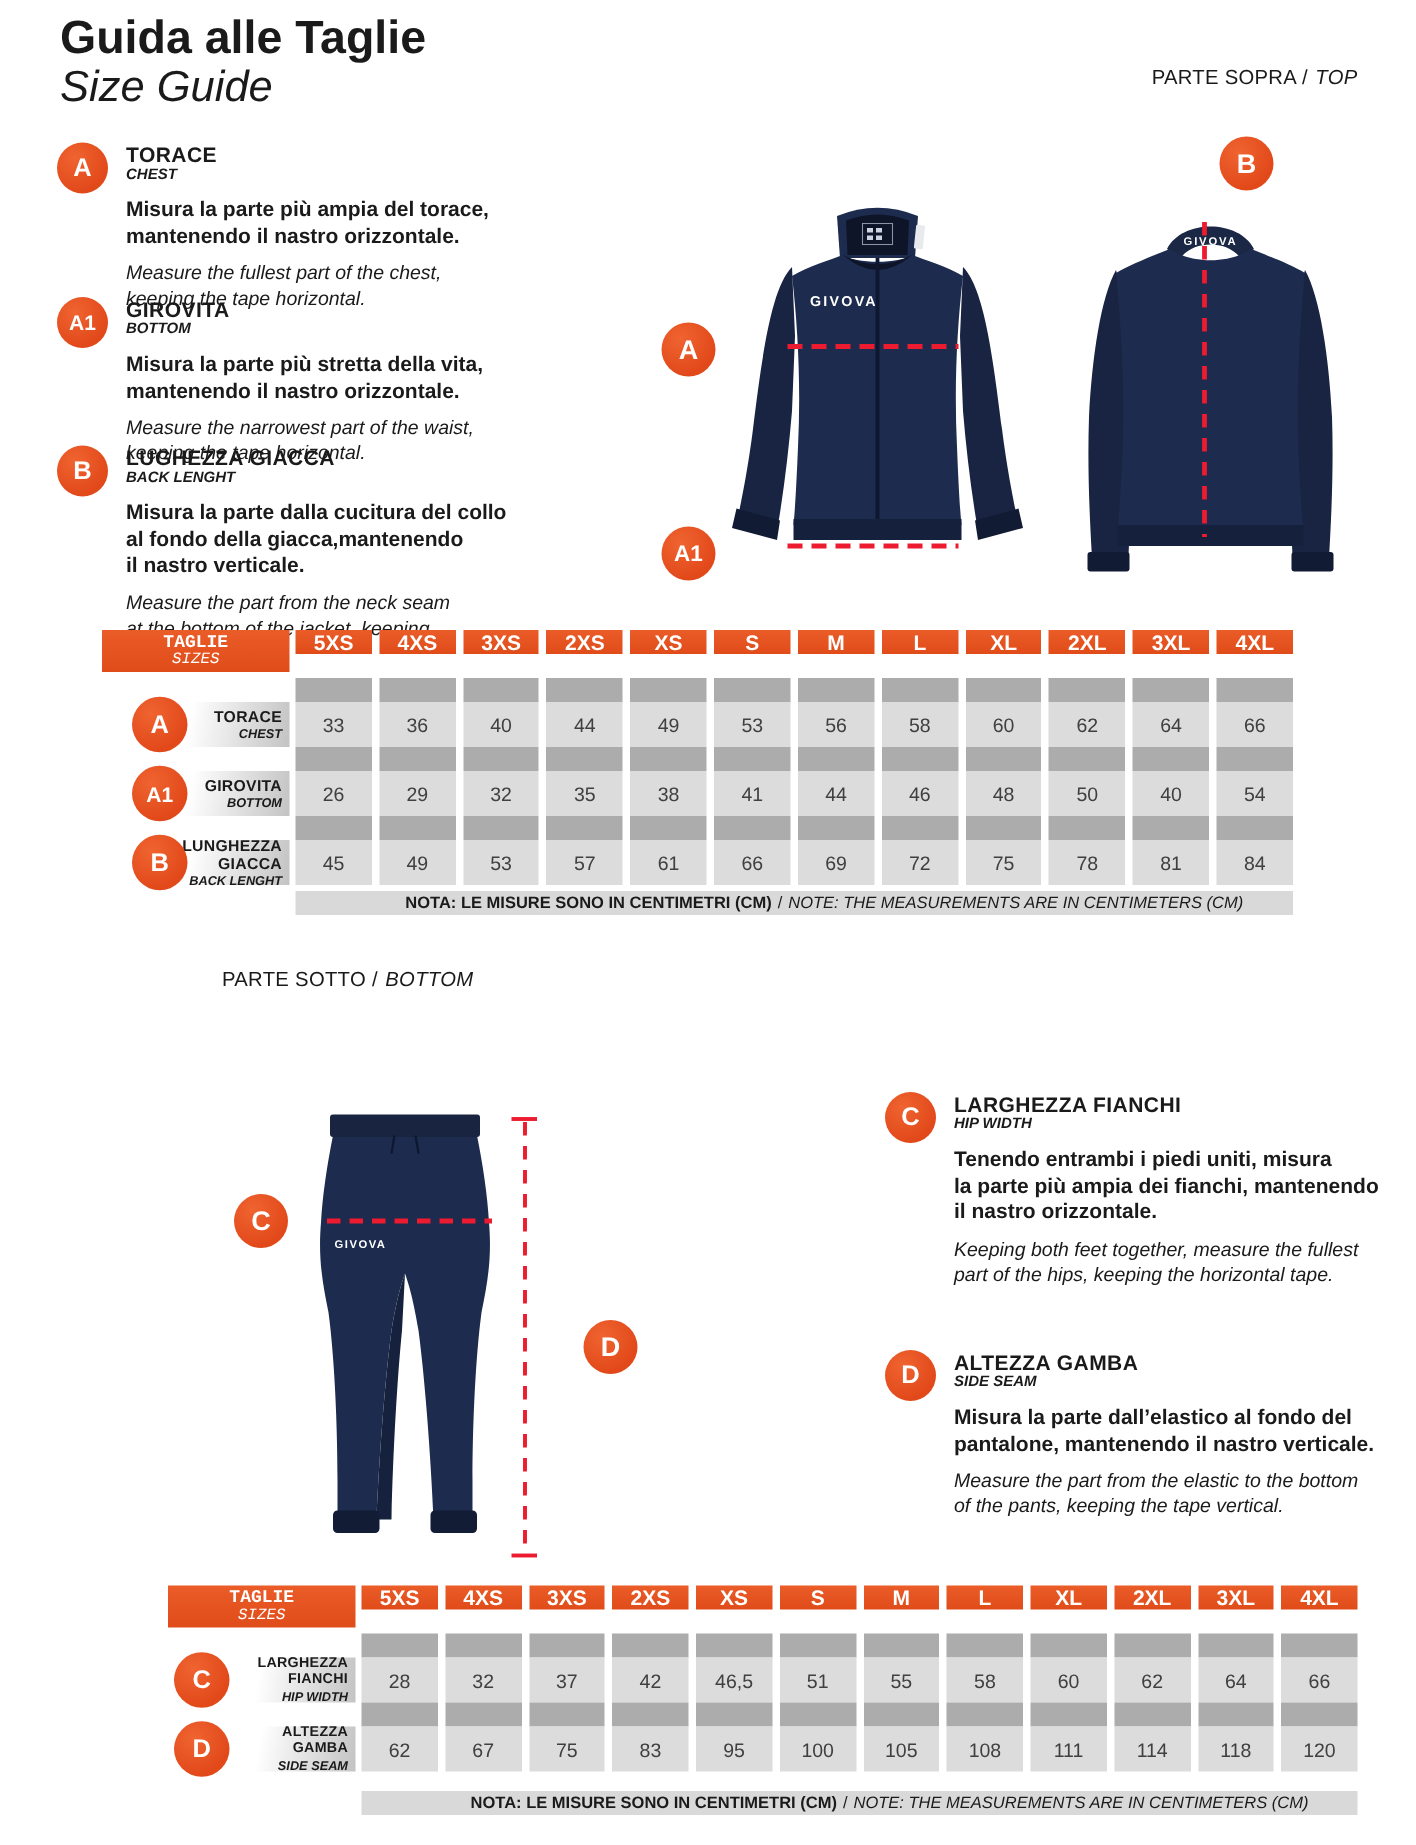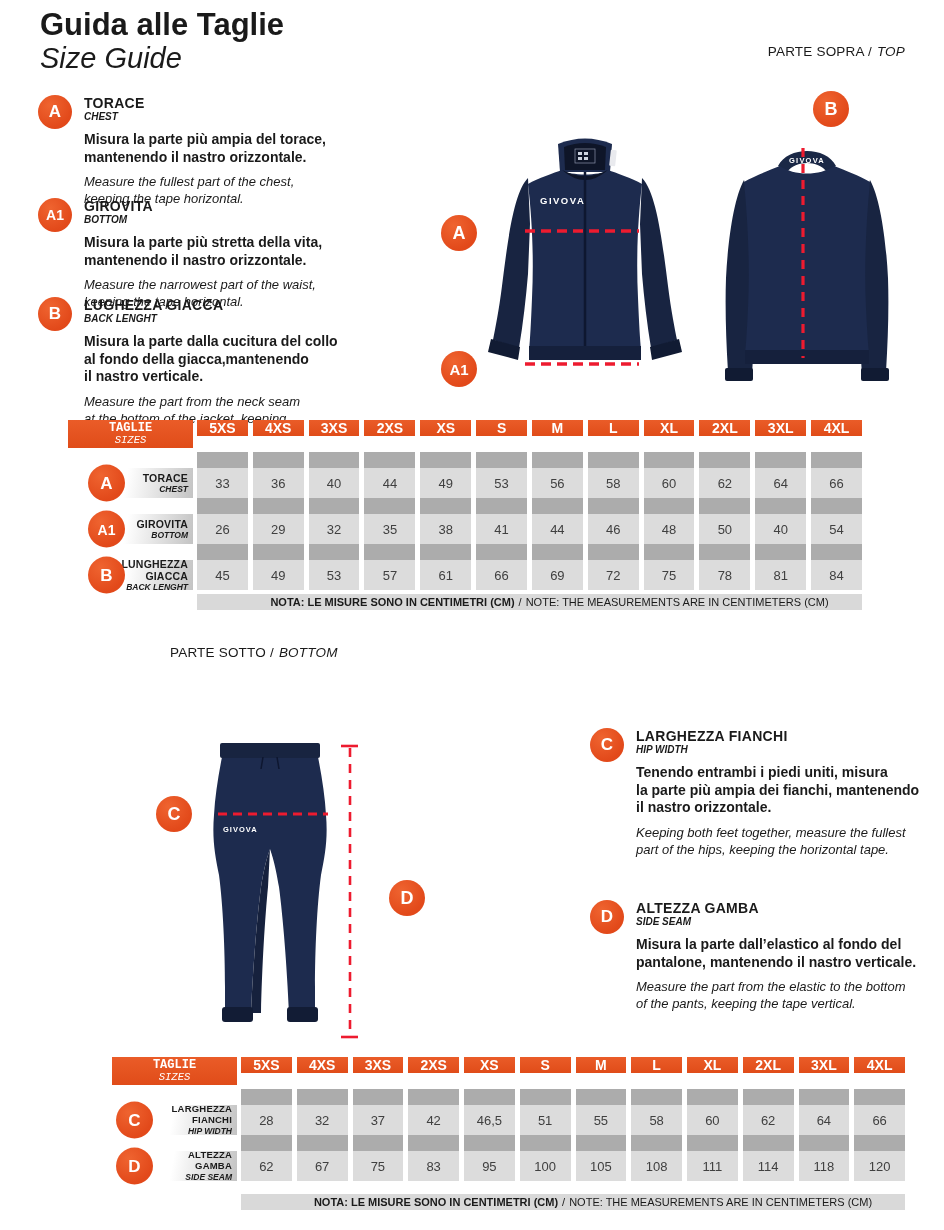--- a/index.html
+++ b/index.html
@@ -49,21 +49,21 @@
   .tlabelbar { position:absolute; left:37px; right:0; top:0; bottom:0; z-index:1;
                background:linear-gradient(100deg,#ffffff 25%,#c3c3c3 100%);
                display:flex; flex-direction:column; justify-content:center; align-items:flex-end;
                padding-right:5px; text-align:right; }
   .tl-it { font-size:10.5px; font-weight:bold; line-height:1.15; letter-spacing:.2px; }
   .tl-en { font-size:8.5px; font-weight:bold; font-style:italic; line-height:1.2; }
   .tnote { margin-left:129px; margin-top:4px; height:16px; background:#d9d9d9;
            display:flex; align-items:center; justify-content:center; font-size:11px; white-space:nowrap;padding-left:40px; }
   .tnote .n-it { font-weight:bold; }
   .tnote .n-sep { margin:0 4px; }
-  .tnote .n-en { }
+  .tnote .n-en { font-style:italic; }
   .stable2 .tcircle { left:4px; }
   .stable2 .tlabelbar { left:40px; }
 
   
   .gcircle { position:absolute; width:36px; height:36px; border-radius:50%;
              background:radial-gradient(circle at 35% 30%, #ef6430, #e2491a 70%);
              color:#fff; font-weight:bold; font-size:18px;
              display:flex; align-items:center; justify-content:center; z-index:5; }
   .gcircle.small-text { font-size:15px; }
 </style>
@@ -307,21 +307,21 @@
         <div class="cell vcell">84</div>
       </div>
     </div>
     <div class="tnote">
       <span class="n-it">NOTA: LE MISURE SONO IN CENTIMETRI (CM)</span>
       <span class="n-sep">/</span>
       <span class="n-en">NOTE: THE MEASUREMENTS ARE IN CENTIMETERS (CM)</span>
     </div>
   </div>
 
-  <div class="abs part-label" style="left:126px; top:645px;">
+  <div class="abs part-label" style="left:104px; top:645px;">
     <span>PARTE SOTTO /</span><span class="en">BOTTOM</span>
   </div>
 
   <div class="gcircle" style="left:156px; top:796px;">C</div>
   <div class="gcircle" style="left:389px; top:880px;">D</div>
 
   <svg class="abs" style="left:195px; top:735px;" width="152" height="312" viewBox="0 0 152 312">
     <path d="M27,22 C23,42 20,62 19,80 C17,104 20,120 24,140 C28,170 30,215 30,252 L30,276 L56,278 C58,232 62,182 66,152 C70,128 73,120 75,114 C77,120 80,128 84,152 C88,182 92,232 94,278 L120,276 L120,252 C120,215 122,170 126,140 C130,120 133,104 131,80 C130,62 127,42 123,22 Z" fill="#1D2B4E"></path>
     <path d="M75,114 C73,120 70,128 66,152 C62,182 58,232 56,278 L66,278 C67,232 70,182 73,152 Z" fill="#16213D"></path>
     <rect x="25" y="8" width="100" height="15" rx="2" fill="#182440"></rect>

